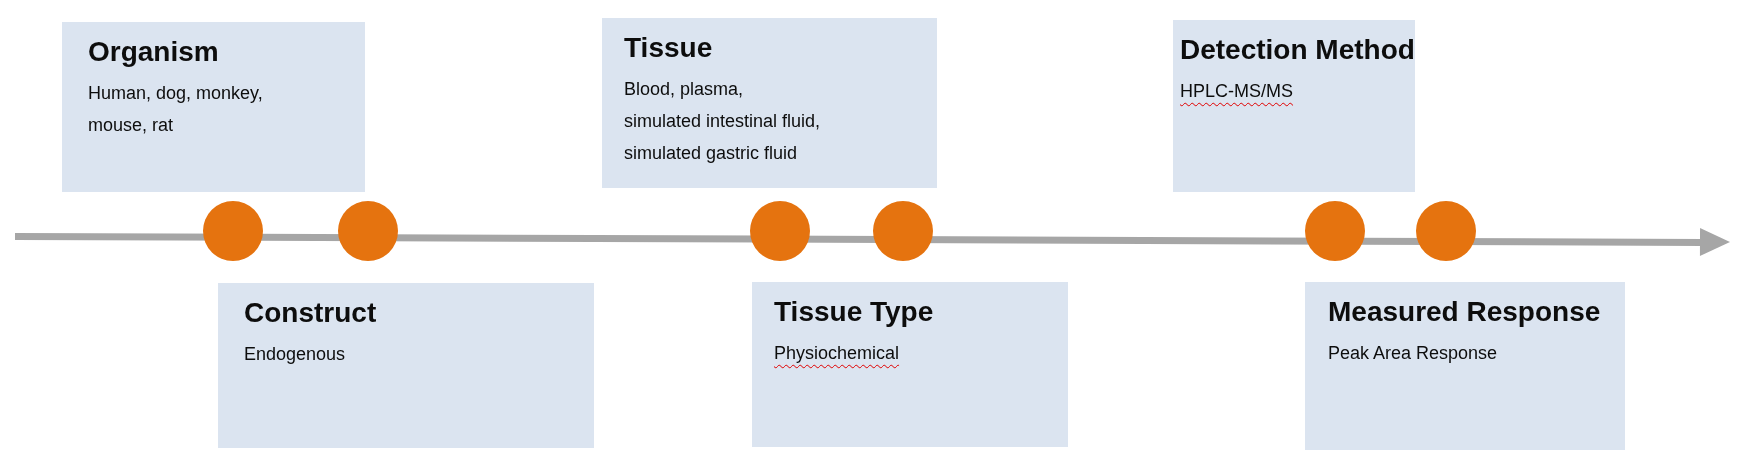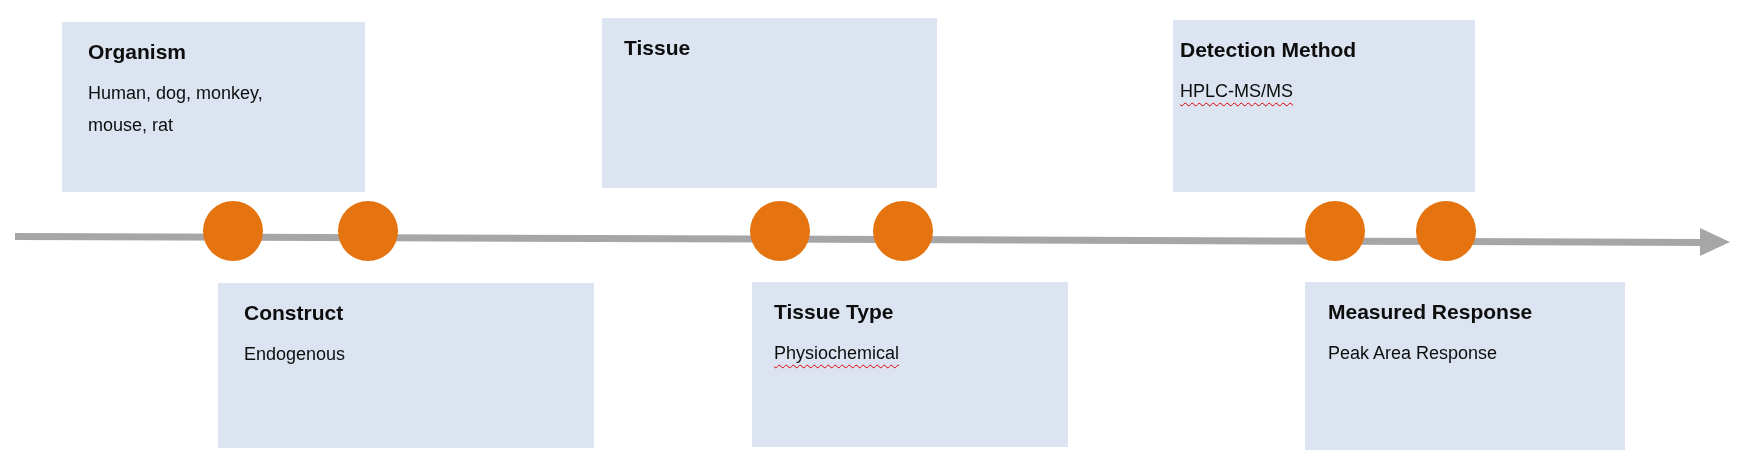--- a/index.html
+++ b/index.html
@@ -14,42 +14,42 @@
   }
 
   
   .card {
     position: absolute;
     background: #dbe4f0;
     box-sizing: border-box;
     padding: 14px 6px 0 26px;
   }
   .card .title {
-    font-size: 21px;
+    font-size: 28px;
     font-weight: bold;
     line-height: 32px;
     margin: 0 0 9px 0;
     white-space: pre;
   }
   .card .body {
     font-size: 18px;
     line-height: 32px;
     white-space: pre;
   }
   .squiggle {
     text-decoration: underline;
     text-decoration-style: wavy;
     text-decoration-color: #e00000;
     text-decoration-thickness: 1px;
     text-underline-offset: 5px;
   }
 
   .card-organism  { left: 62px;   top: 22px;  width: 303px; height: 170px; }
   .card-tissue    { left: 602px;  top: 18px;  width: 335px; height: 170px; padding-left: 22px; }
-  .card-detection { left: 1173px; top: 20px;  width: 302px; height: 172px; padding-left: 7px; }
+  .card-detection { left: 1173px; top: 20px;  width: 242px; height: 172px; padding-left: 7px; }
   .card-construct { left: 218px;  top: 283px; width: 376px; height: 165px; }
   .card-service   { left: 752px;  top: 282px; width: 316px; height: 165px; padding-left: 22px; }
   .card-measured  { left: 1305px; top: 282px; width: 320px; height: 168px; padding-left: 23px; }
 
   
   .axis {
     position: absolute;
     left: 15px;
     top: 233px;
     width: 1715px;
@@ -105,20 +105,23 @@
   <div class="dot dot6"></div>
 
   <div class="card card-organism">
     <div class="title">Organism</div>
     <div class="body">Human, dog, monkey,
 mouse, rat</div>
   </div>
 
   <div class="card card-tissue">
     <div class="title">Tissue</div>
+    <div class="body">Blood, plasma,
+simulated intestinal fluid,
+simulated gastric fluid</div>
   </div>
 
   <div class="card card-detection">
     <div class="title">Detection Method</div>
     <div class="body squiggle">HPLC-MS/MS</div>
   </div>
 
   <div class="card card-construct">
     <div class="title">Construct</div>
     <div class="body">Endogenous</div>

